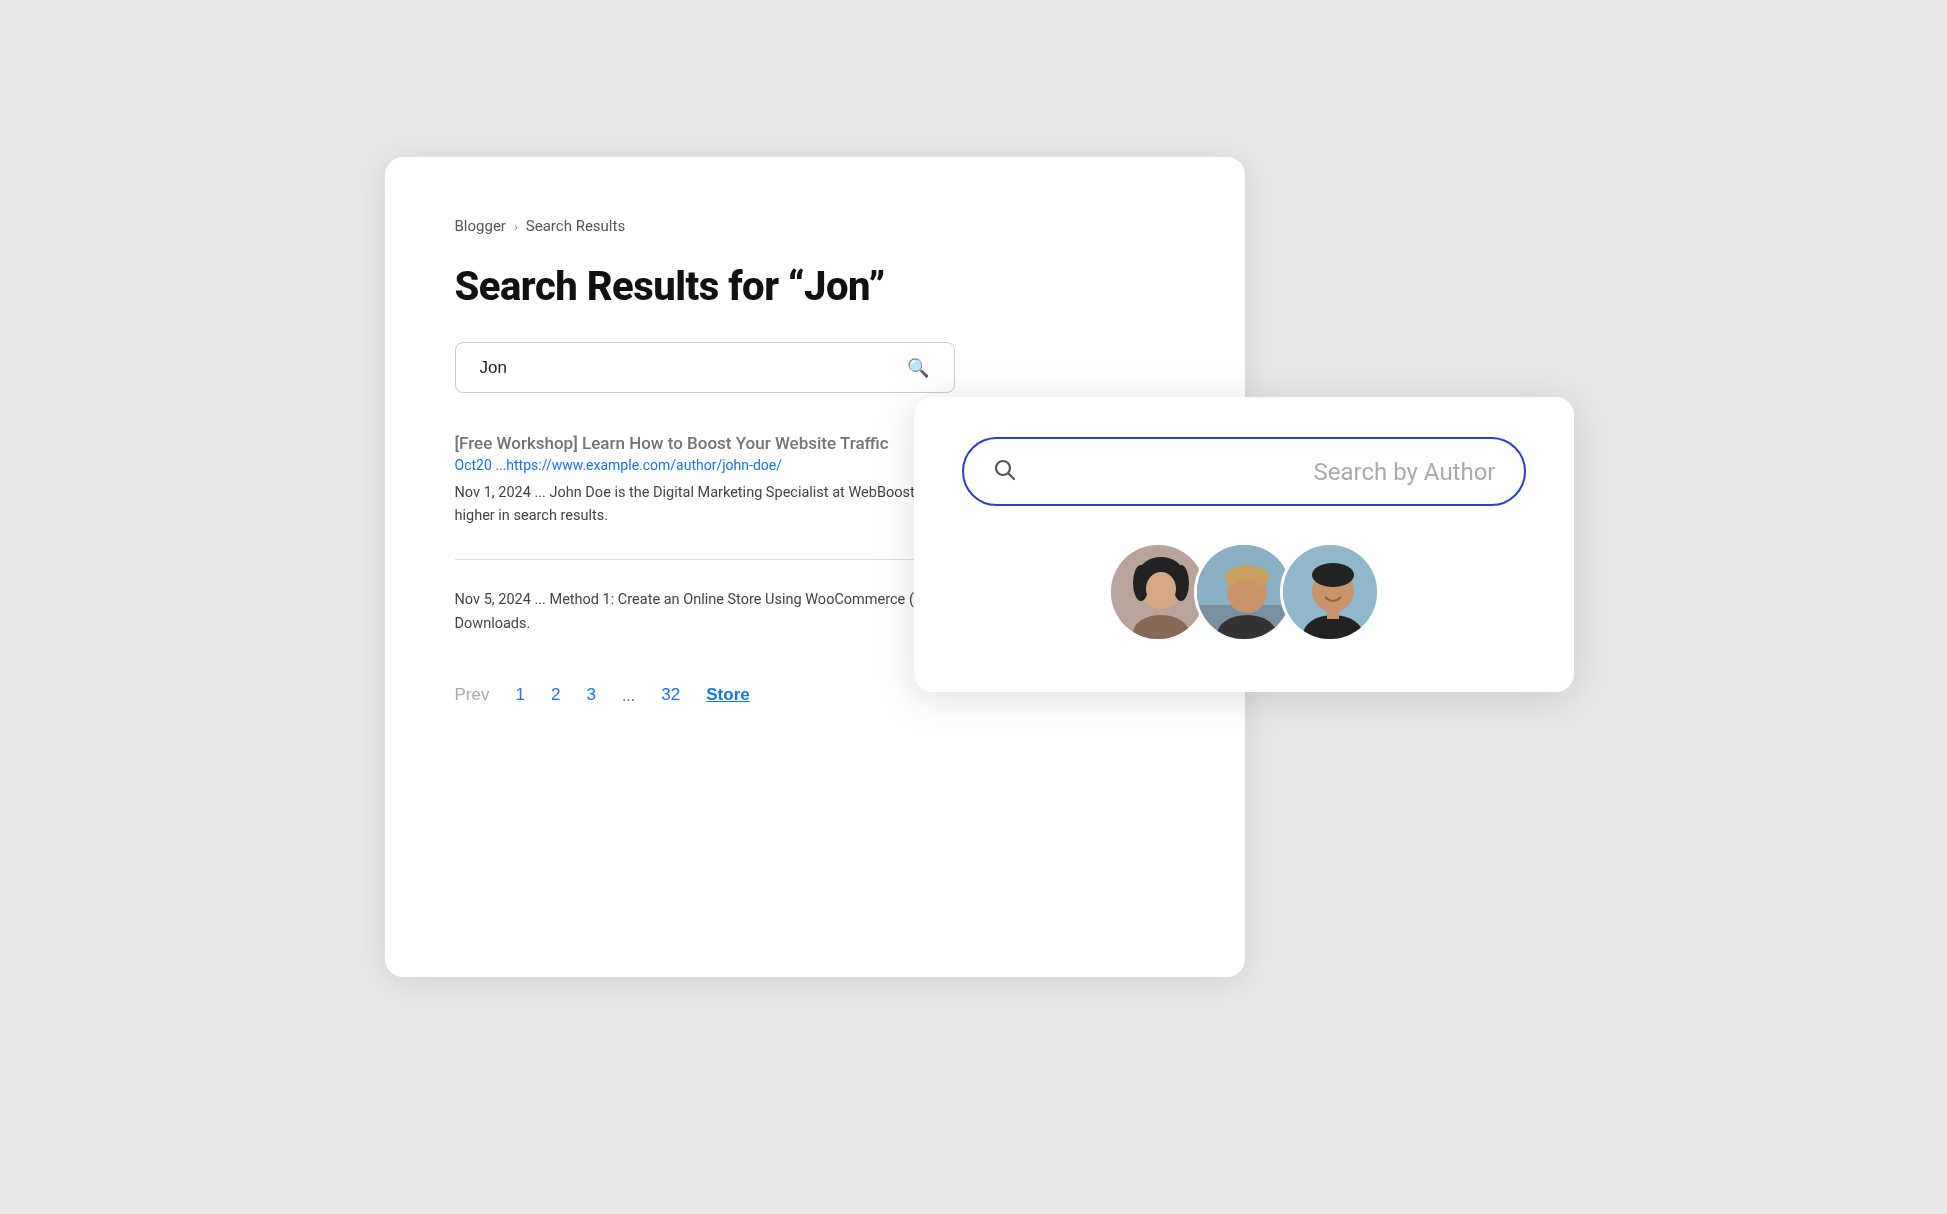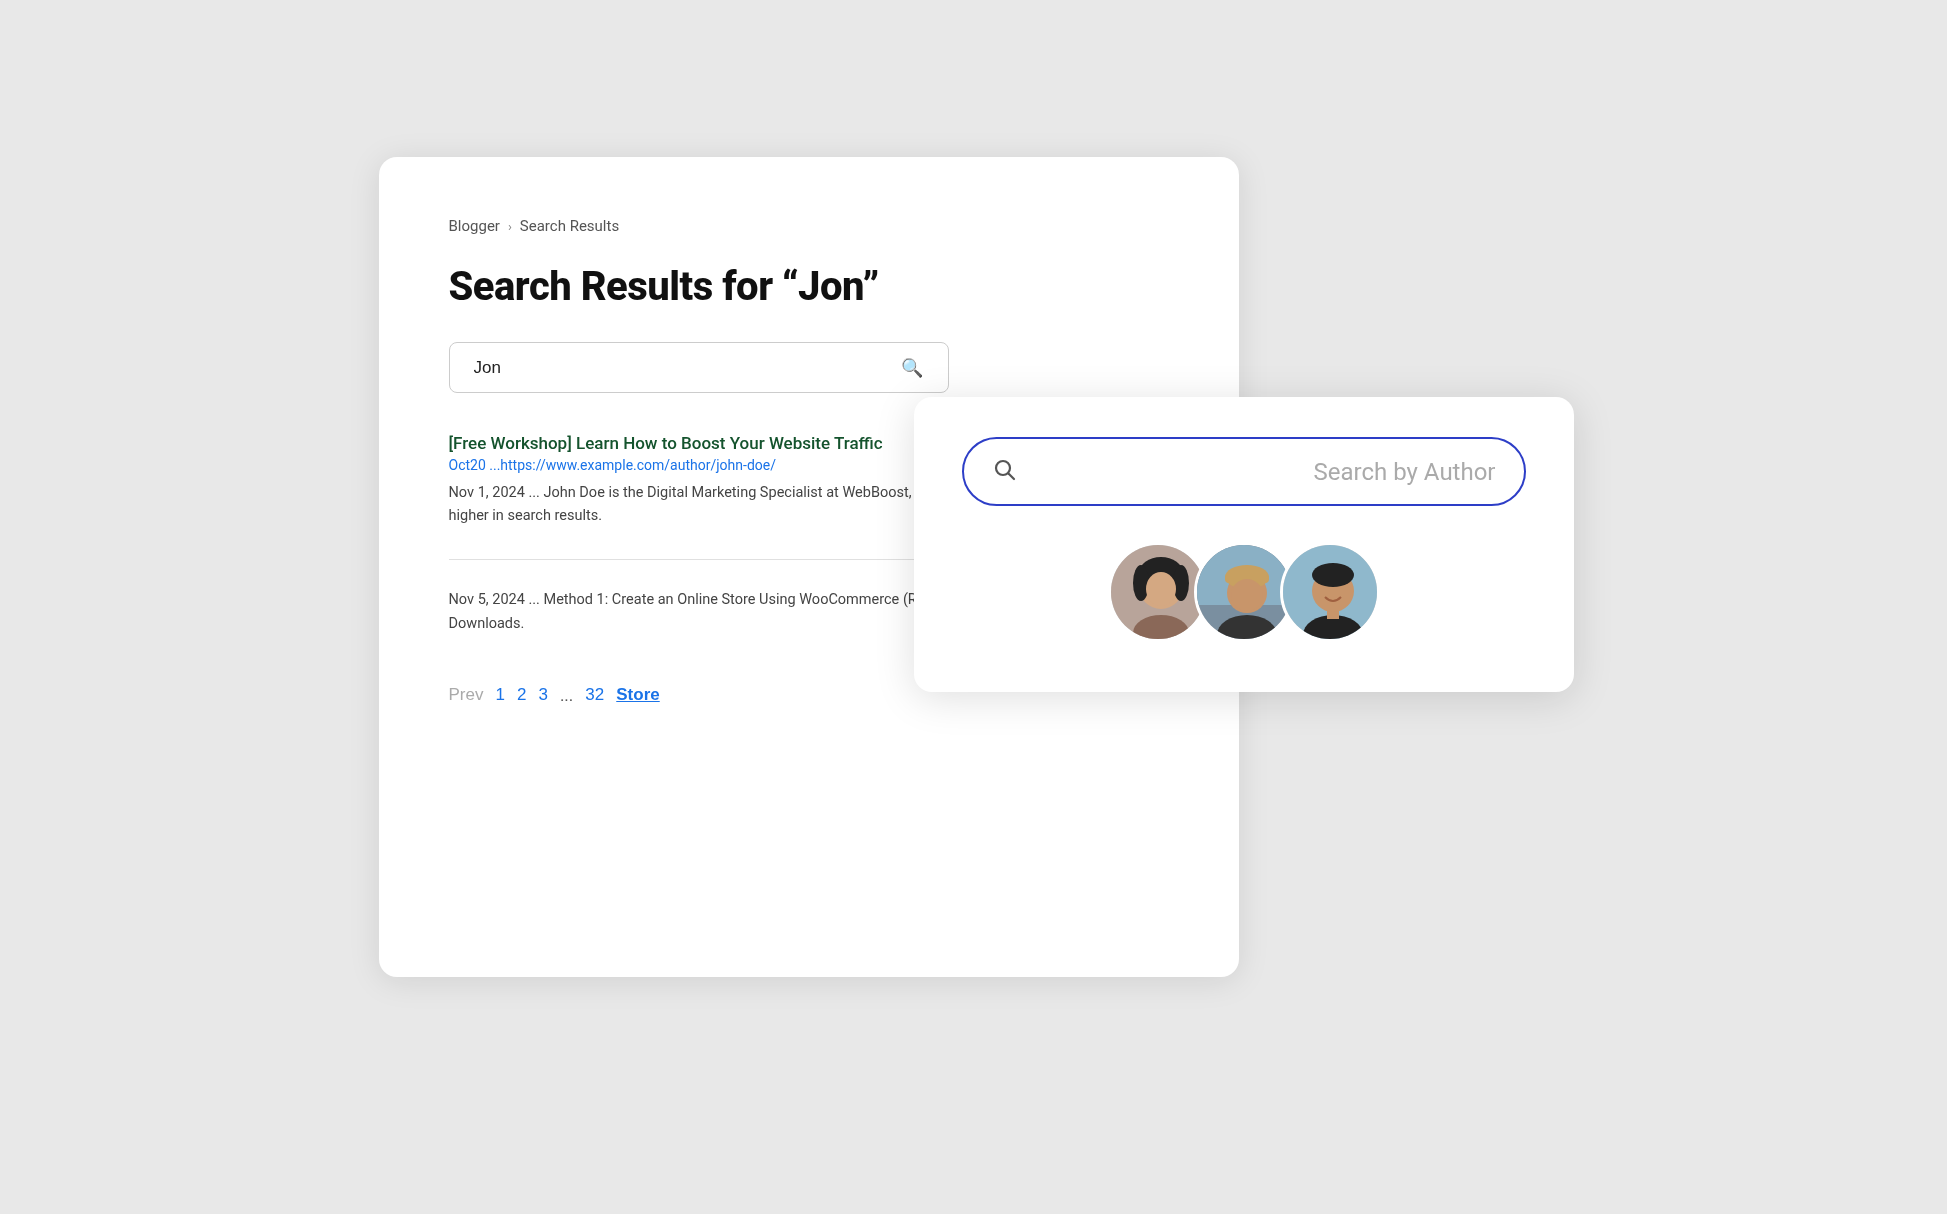--- a/index.html
+++ b/index.html
@@ -16,21 +16,21 @@
     .scene {
       position: relative;
       width: 1200px;
       height: 900px;
     }
 
     
     .main-card {
       position: absolute;
       top: 0;
-      left: 5px;
+      left: 11px;
       width: 860px;
       background: #ffffff;
       border-radius: 18px;
       padding: 60px 70px 70px 70px;
       box-shadow: 0 4px 32px rgba(0,0,0,0.10);
       min-height: 820px;
       z-index: 1;
     }
 
     
@@ -81,21 +81,21 @@
       color: #aaa;
       font-size: 18px;
     }
 
     
     .result-item {
       margin-bottom: 32px;
     }
     .result-title {
       font-size: 17px;
-      color: #14532d;
+      color: #737373;
       font-weight: 500;
       margin-bottom: 4px;
       text-decoration: none;
       cursor: pointer;
     }
     .result-url {
       font-size: 14px;
       color: #1a73e8;
       margin-bottom: 8px;
       text-decoration: none;
@@ -110,21 +110,21 @@
     .divider {
       border: none;
       border-top: 1px solid #e0e0e0;
       margin: 28px 0;
     }
 
     
     .pagination {
       display: flex;
       align-items: center;
-      gap: 12px;
+      gap: 26px;
       margin-top: 50px;
     }
     .page-btn {
       font-size: 17px;
       color: #1a73e8;
       cursor: pointer;
       font-weight: 500;
       text-decoration: none;
       background: none;
       border: none;

